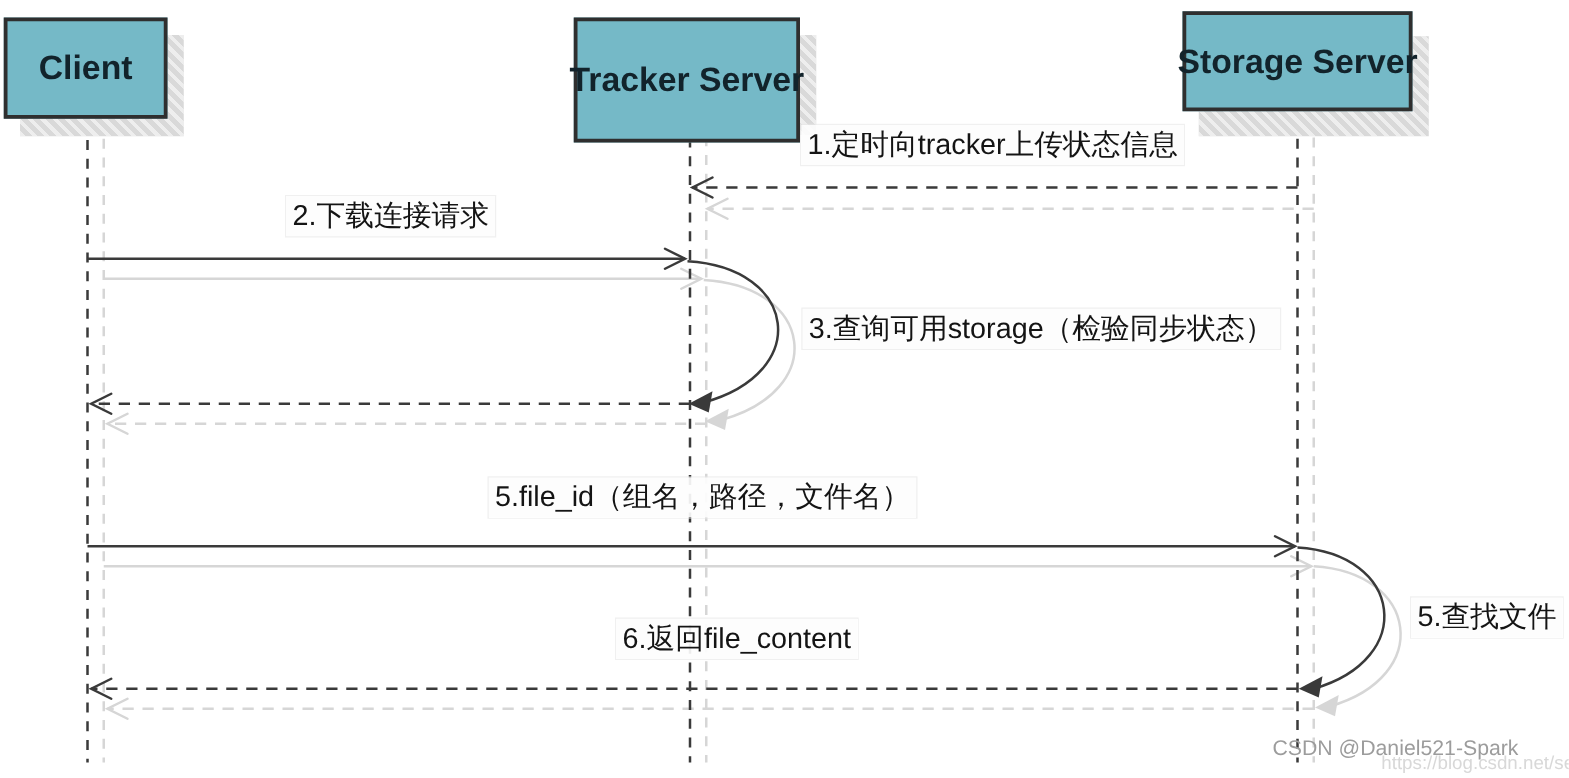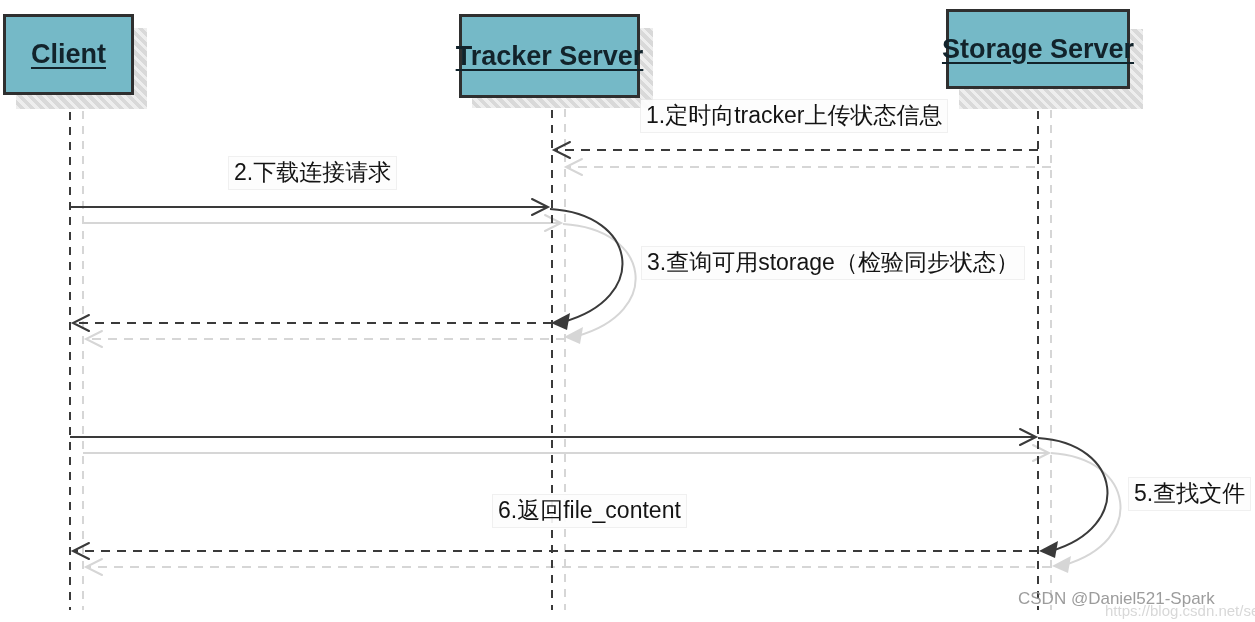--- a/index.html
+++ b/index.html
@@ -46,21 +46,20 @@
     background-image:repeating-linear-gradient(45deg, rgba(255,255,255,.55) 0 3px, rgba(255,255,255,0) 3px 7px);
   }
   .actor{
     position:absolute;
     background:var(--actor-fill);
     border:3px solid var(--actor-border);
     box-sizing:border-box;
     display:flex;align-items:center;justify-content:center;
   }
   .actor span{
-    text-decoration:underline;
     text-underline-offset:4px;
     font-size:27px;font-weight:600;
     color:var(--actor-text);
     white-space:nowrap;
   }
 
   
   .msg{
     position:absolute;
     font-size:23px;font-weight:400;
@@ -148,29 +147,30 @@
     </g>
   </svg>
 
   <div class="actor-shadow" style="left:16px;top:28px;width:131px;height:81px;"></div>
   <div class="actor-shadow" style="left:472px;top:28px;width:181px;height:80px;"></div>
   <div class="actor-shadow" style="left:959px;top:29px;width:184px;height:80px;"></div>
 
   <div class="actor" style="left:3px;top:14px;width:131px;height:81px;">
     <span>Client</span>
   </div>
-  <div class="actor" style="left:459px;top:14px;width:181px;height:84px;">
+  <div class="actor" style="left:459px;top:14px;width:181px;height:100px;">
     <span>Tracker Server</span>
   </div>
   <div class="actor" style="left:946px;top:9px;width:184px;height:80px;">
     <span>Storage Server</span>
   </div>
 
   <div class="msg" style="left:641px;top:100px;">1.定时向tracker上传状态信息</div>
   <div class="msg" style="left:229px;top:157px;">2.下载连接请求</div>
   <div class="msg" style="left:642px;top:247px;">3.查询可用storage（检验同步状态）</div>
+  <div class="msg" style="left:391px;top:382px;">5.file_id（组名，路径，文件名）</div>
   <div class="msg" style="left:1129px;top:478px;">5.查找文件</div>
   <div class="msg" style="left:493px;top:495px;">6.返回file_content</div>
 
   <div class="wm1">CSDN @Daniel521-Spark</div>
   <div class="wm2">https://blog.csdn.net/se</div>
 
 </div>
 
 </body></html>

